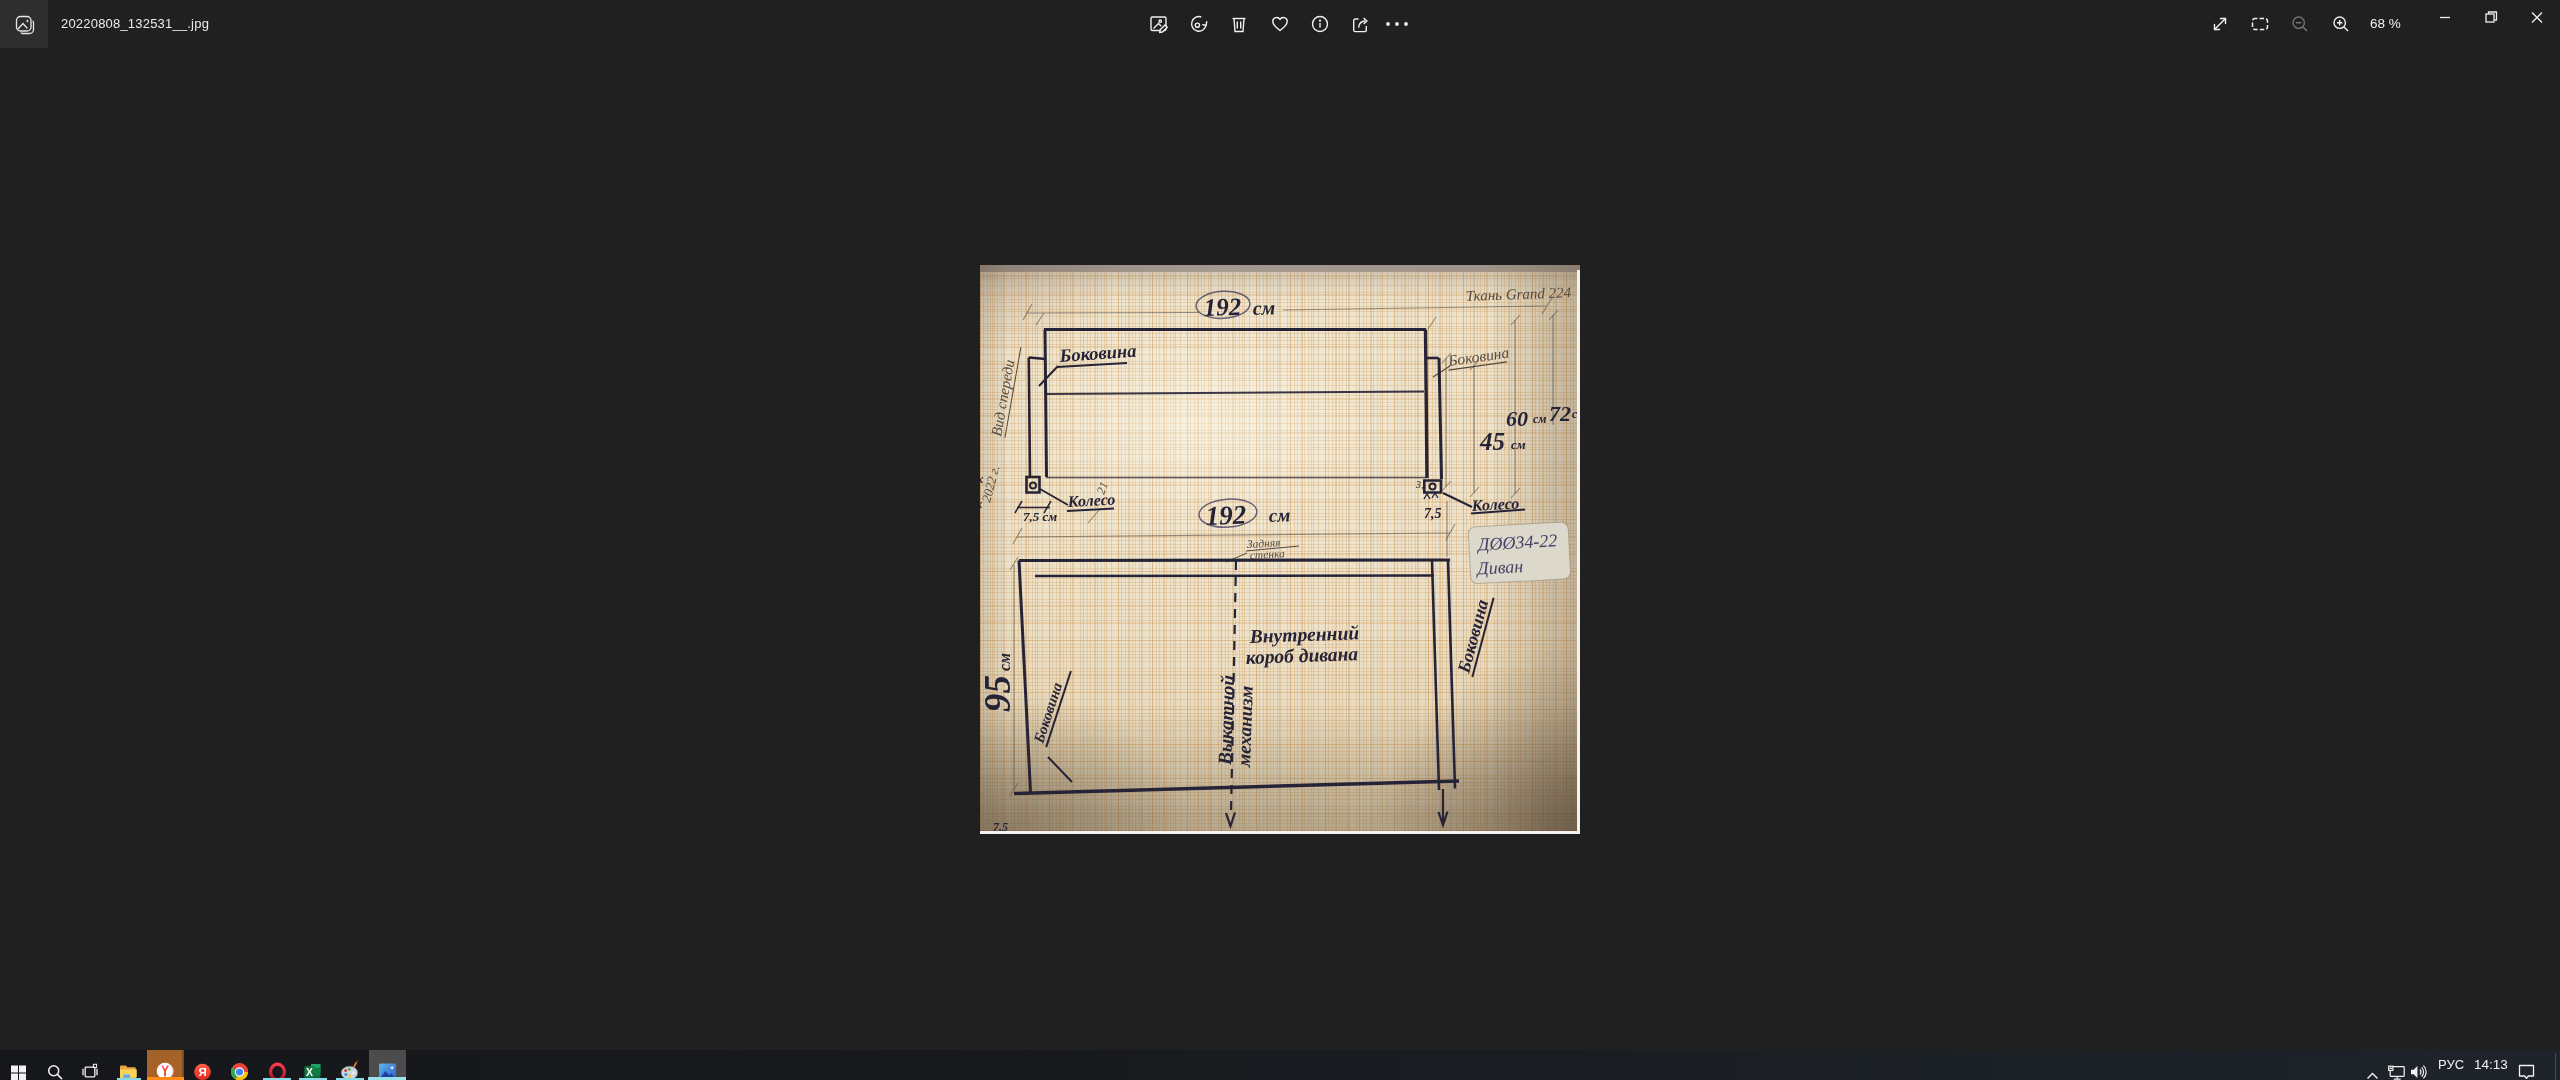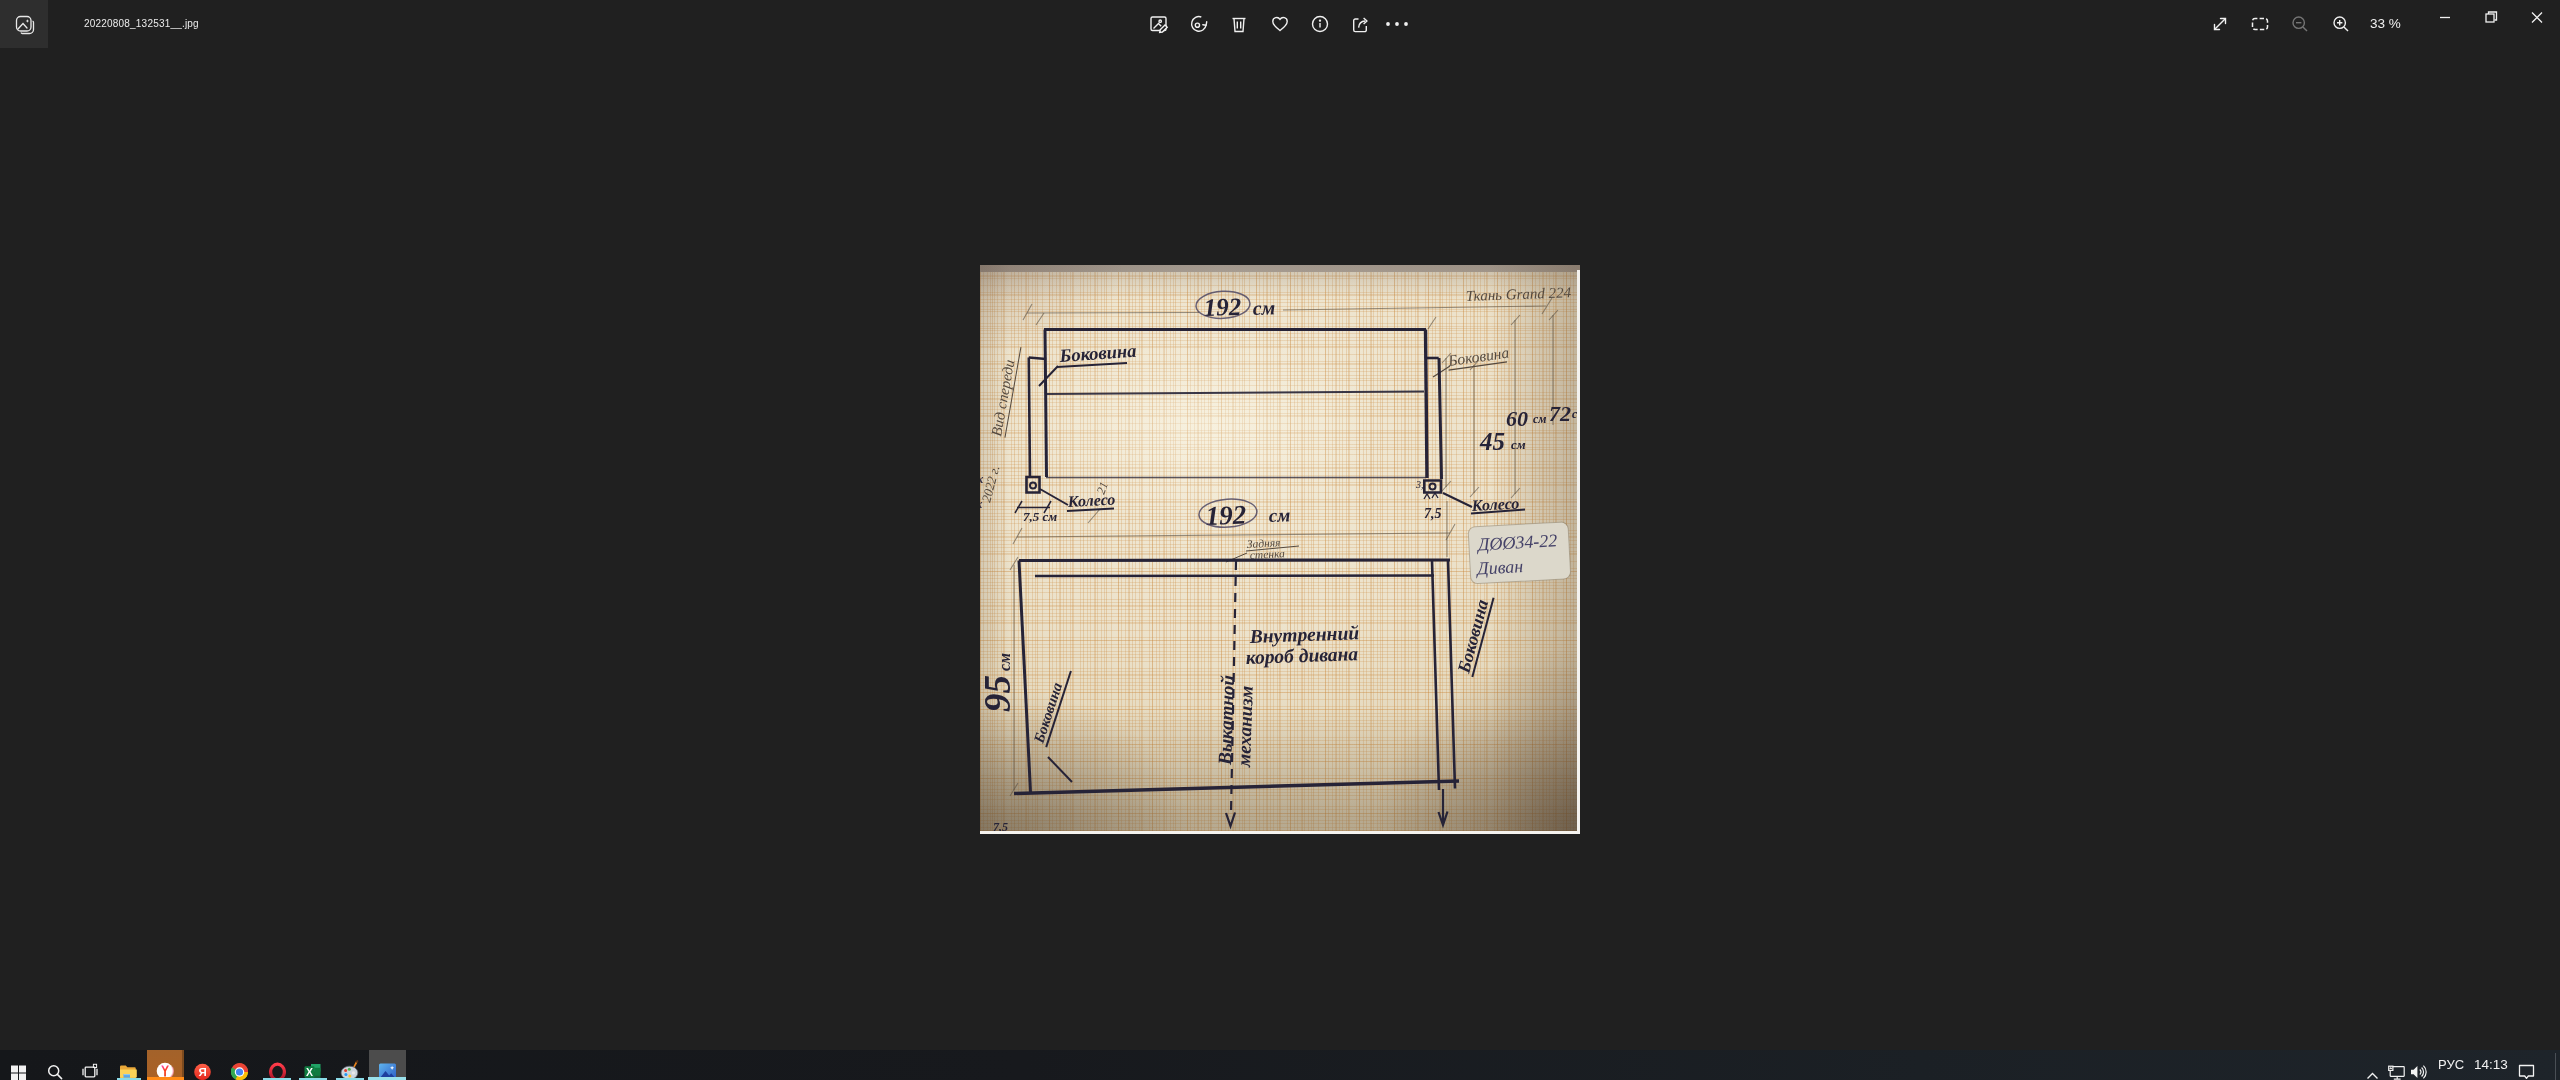--- a/index.html
+++ b/index.html
@@ -1,20 +1,20 @@
 <!DOCTYPE html>
 <html><head>
 <meta charset="utf-8">
 <style>
   * { margin:0; padding:0; box-sizing:border-box; }
   html,body { -webkit-font-smoothing:antialiased; width:2560px; height:1080px; overflow:hidden; background:#202020; font-family:"Liberation Sans", sans-serif; }
   .abs { position:absolute; }
   
   #appicon { left:0; top:0; width:48px; height:48px; background:#2e2e2e; }
-  #fname { left:84px; top:0; height:48px; line-height:48px; color:#ebebeb; font-size:10px; letter-spacing:0.2px; }
+  #fname { left:61px; top:0; height:48px; line-height:48px; color:#ebebeb; font-size:13px; letter-spacing:0.2px; }
   .tico { top:14px; width:20px; height:20px; }
   #zoomtxt { left:2370px; top:0; height:48px; line-height:47px; color:#f0f0f0; font-size:13.5px; }
   .winbtn { top:7px; width:20px; height:20px; }
   
   #photo { left:980px; top:265px; width:600px; height:569px; background:#d8cbab; overflow:hidden; }
   #paper {
     position:absolute; left:0; top:7px; width:597px; height:559px;
     background:
       repeating-linear-gradient(90deg, rgba(198,128,48,0.26) 0 1px, rgba(0,0,0,0) 1px 11.5px),
       repeating-linear-gradient(0deg, rgba(198,128,48,0.22) 0 1px, rgba(0,0,0,0) 1px 17.3px),
@@ -99,21 +99,21 @@
 <svg class="abs tico" style="left:2290px" viewBox="0 0 20 20" fill="none" stroke="#757575" stroke-width="1.4">
   <circle cx="8.7" cy="8.7" r="5.7"></circle>
   <path d="M12.9 12.9 L17 17"></path>
   <path d="M6 8.7 h5.4"></path>
 </svg>
 <svg class="abs tico" style="left:2331px" viewBox="0 0 20 20" fill="none" stroke="#f0f0f0" stroke-width="1.4">
   <circle cx="8.7" cy="8.7" r="5.7"></circle>
   <path d="M12.9 12.9 L17 17"></path>
   <path d="M6 8.7 h5.4 M8.7 6 v5.4"></path>
 </svg>
-<div id="zoomtxt" class="abs">33 %</div>
+<div id="zoomtxt" class="abs">68 %</div>
 
 <svg class="abs winbtn" style="left:2435px" viewBox="0 0 20 20" stroke="#f0f0f0" stroke-width="1.3">
   <path d="M5 10.5 h10"></path>
 </svg>
 <svg class="abs winbtn" style="left:2481px" viewBox="0 0 20 20" fill="none" stroke="#f0f0f0" stroke-width="1.3">
   <rect x="5" y="7" width="8" height="8"></rect>
   <path d="M7.5 7 V5 h8 v8 h-2"></path>
 </svg>
 <svg class="abs winbtn" style="left:2527px" viewBox="0 0 20 20" stroke="#f0f0f0" stroke-width="1.3">
   <path d="M5 5.5 L15 15.5 M15 5.5 L5 15.5"></path>

